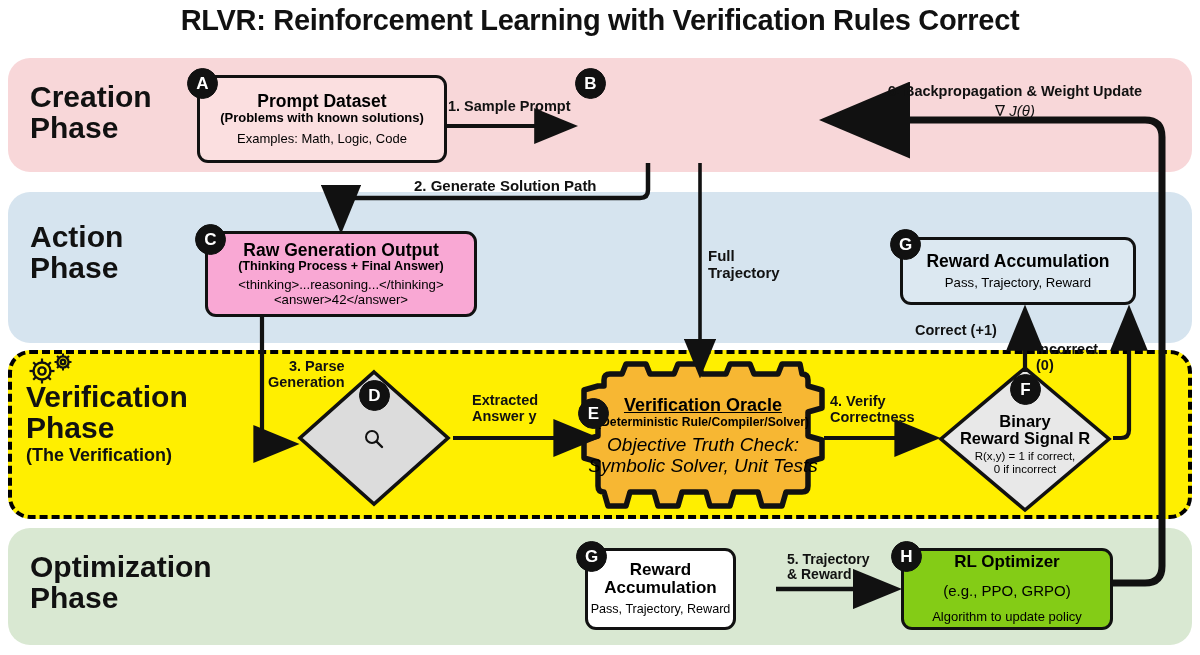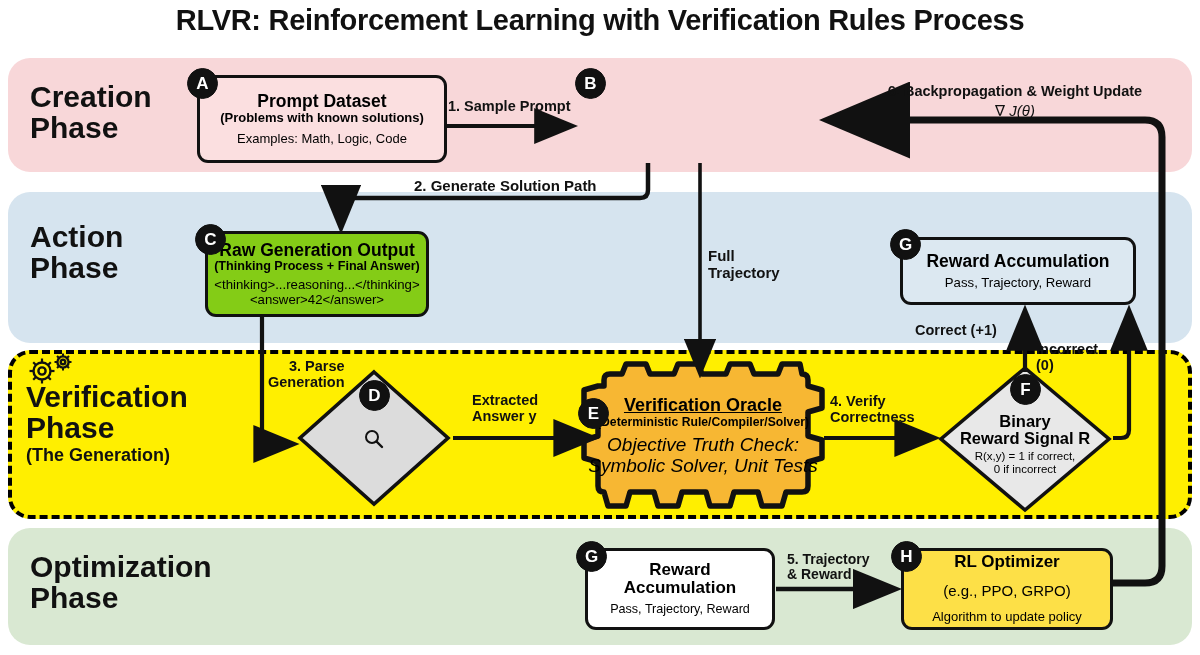--- a/index.html
+++ b/index.html
@@ -41,34 +41,34 @@
   #node-a .n-title{font-size:17.5px;}
   #node-a .n-sub{font-size:13px;margin-top:1px;}
   #node-a .n-note{font-size:13px;margin-top:7px;}
 
   #node-b{left:585px;top:75px;width:230px;height:88px;background:#f4b7bb;}
   #node-b .n-title{font-size:18px;}
   #node-b .n-sub{font-size:14px;margin-top:1px;}
   #node-b .n-note{font-size:13.5px;margin-top:6px;}
   #brain-icon{position:absolute;right:16px;top:9px;width:36px;height:30px;}
 
-  #node-c{left:205px;top:231px;width:224px;height:86px;background:#84cc16;}
+  #node-c{left:205px;top:231px;width:272px;height:86px;background:#f9a8d4;}
   #node-c .n-title{font-size:17.5px;}
   #node-c .n-sub{font-size:12.6px;margin-top:1px;}
   #node-c .n-note{font-size:13.2px;margin-top:5px;}
 
   #node-g1{left:900px;top:237px;width:236px;height:68px;background:#dce8f1;}
   #node-g1 .n-title{font-size:17.5px;}
   #node-g1 .n-note{font-size:13.2px;margin-top:5px;}
 
-  #node-g2{left:585px;top:548px;width:190px;height:82px;background:#ffffff;justify-content:center;}
+  #node-g2{left:585px;top:548px;width:151px;height:82px;background:#ffffff;justify-content:center;}
   #node-g2 .n-title{font-size:17px;line-height:1.05;}
   #node-g2 .n-note{font-size:12.6px;margin-top:6px;}
 
-  #node-h{left:901px;top:548px;width:212px;height:82px;background:#fde047;}
+  #node-h{left:901px;top:548px;width:212px;height:82px;background:#84cc16;}
   #node-h .n-title{font-size:17px;}
   #node-h .n-sub{font-size:15px;font-weight:normal;margin-top:12px;}
   #node-h .n-note{font-size:13px;margin-top:11px;}
 
   
   .diamond-wrap{position:absolute;}
   .diamond-text{position:absolute;left:0;top:0;width:100%;height:100%;
       display:flex;flex-direction:column;align-items:center;justify-content:center;
       text-align:center;pointer-events:none;}
   #dia-d{left:296px;top:368px;width:156px;height:140px;}
@@ -97,30 +97,30 @@
 
   svg.arrows{position:absolute;left:0;top:0;width:1200px;height:655px;
              pointer-events:none;z-index:20;}
   svg.under{z-index:5;}
 </style>
 </head>
 <body>
 
 <div id="stage">
 
-  <div id="title">RLVR: Reinforcement Learning with Verification Rules Process</div>
+  <div id="title">RLVR: Reinforcement Learning with Verification Rules Correct</div>
 
   <div class="band" id="band-creation"></div>
   <div class="band" id="band-action"></div>
   <div class="band" id="band-verify"></div>
   <div class="band" id="band-optim"></div>
 
   <div class="band-label" id="label-creation">Creation<br>Phase</div>
   <div class="band-label" id="label-action">Action<br>Phase</div>
-  <div class="band-label" id="label-verify">Verification<br>Phase<span class="sub">(The Generation)</span></div>
+  <div class="band-label" id="label-verify">Verification<br>Phase<span class="sub">(The Verification)</span></div>
   <div class="band-label" id="label-optim">Optimization<br>Phase</div>
 
   <svg id="verify-gears" viewBox="0 0 56 32">
     <g fill="none" stroke="#111" stroke-width="2.4">
       <circle cx="20" cy="19" r="8.5"></circle>
       <circle cx="20" cy="19" r="3.6"></circle>
       <g stroke-width="2.2">
         <line x1="20" y1="6.5" x2="20" y2="10"></line>
           <line x1="20" y1="28" x2="20" y2="31.5"></line>
         <line x1="7.5" y1="19" x2="11" y2="19"></line>

